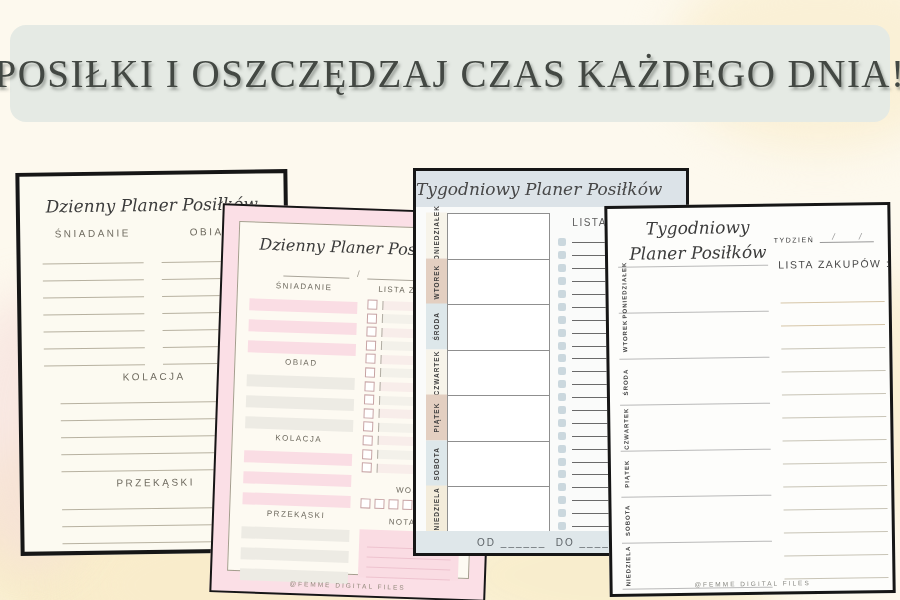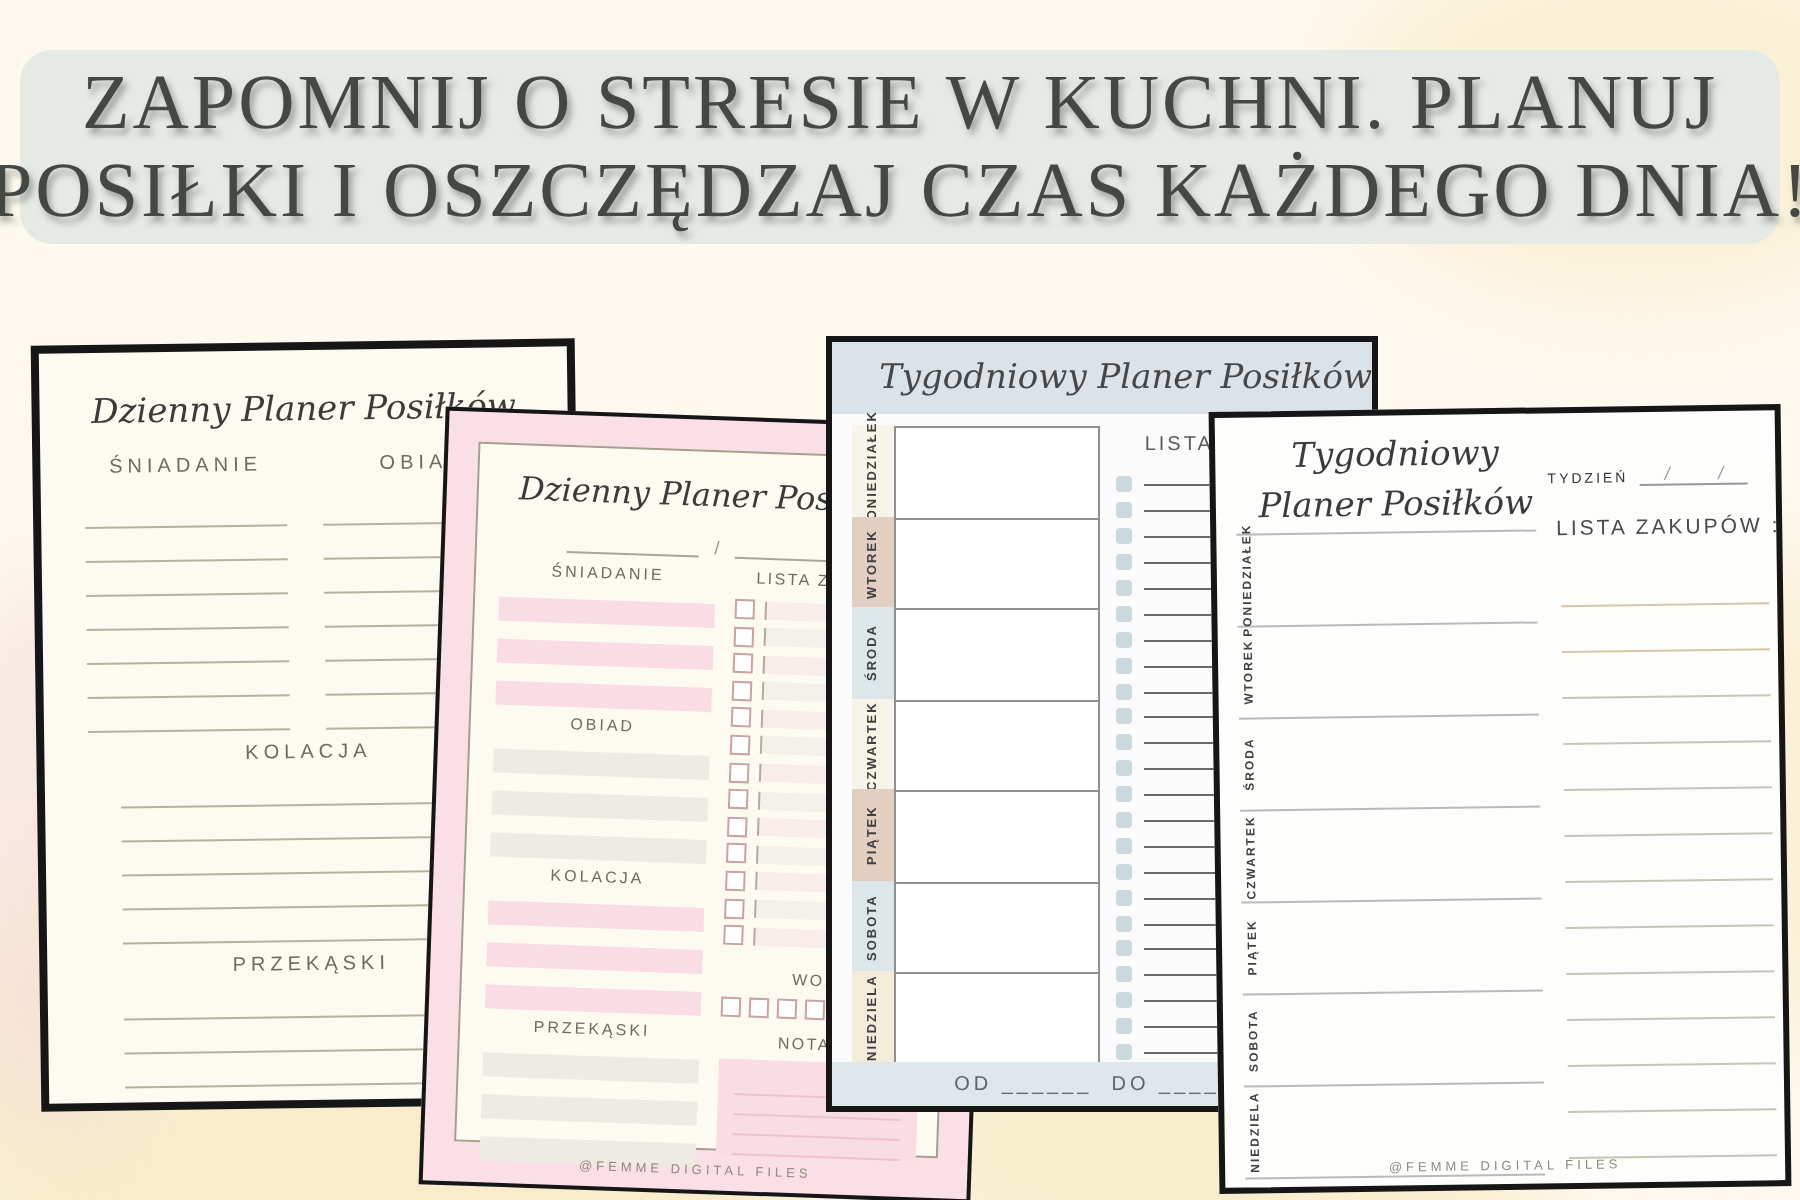--- a/index.html
+++ b/index.html
@@ -68,21 +68,21 @@
   .p2-woda{margin-top:12px;}
   .p2-wboxes{display:flex;gap:4px;margin-top:5px;}
   .p2-notes-label{margin-top:8px;}
   .p2-notes{margin-top:4px;height:40px;background:#fadce3;padding:8px 8px 0;}
   .p2-noteline{height:9px;border-bottom:1px solid #eec3cf;}
   .p2-footer{position:absolute;bottom:6px;left:0;width:100%;text-align:center;
     font-size:6.5px;letter-spacing:2px;color:#93897c;}
 
   
   #page3{left:413px;top:168px;width:276px;height:388px;background:#fafbfa;z-index:3;}
-  .p3-header{height:36px;background:#dce3e8;display:flex;align-items:center;justify-content:flex-end;}
+  .p3-header{height:36px;background:#dce3e8;display:flex;align-items:center;justify-content:flex-start;}
   .p3-header .script{font-size:17px;color:#474747;}
   .p3-days{position:absolute;top:42px;left:10px;width:124px;}
   .p3-dayrow{display:flex;height:45.5px;}
   .vtab{writing-mode:vertical-rl;transform:rotate(180deg);
     font-size:6.5px;font-weight:bold;letter-spacing:1px;color:#3f3f3f;
     display:flex;align-items:center;justify-content:center;width:21px;text-align:center;}
   .tab-ivory{background:#f7f4ea;}
   .tab-tan{background:#e3cfc1;}
   .tab-blue{background:#dde7ea;}
   .tab-cream{background:#f3ecdb;}
@@ -119,21 +119,20 @@
 <body>
 
 <div class="blob blob-bl"></div>
 <div class="blob blob-bc"></div>
 <div class="blob blob-tr"></div>
 <div class="blob blob-r"></div>
 <div class="blob blob-pink"></div>
 <div class="blob blob-br"></div>
 
 <div class="banner">
-  <div class="banner-line">ZAPOMNIJ O STRESIE W KUCHNI. PLANUJ</div>
   <div class="banner-line">POSIŁKI I OSZCZĘDZAJ CZAS KAŻDEGO DNIA!</div>
 </div>
 
 <div class="page" id="page1">
   <div class="p1-title script">Dzienny Planer Posiłków</div>
   <div class="p1-cols">
     <div class="p1-col">
       <div class="sec-label">ŚNIADANIE</div>
       <div>
           <div class="line16"></div>

